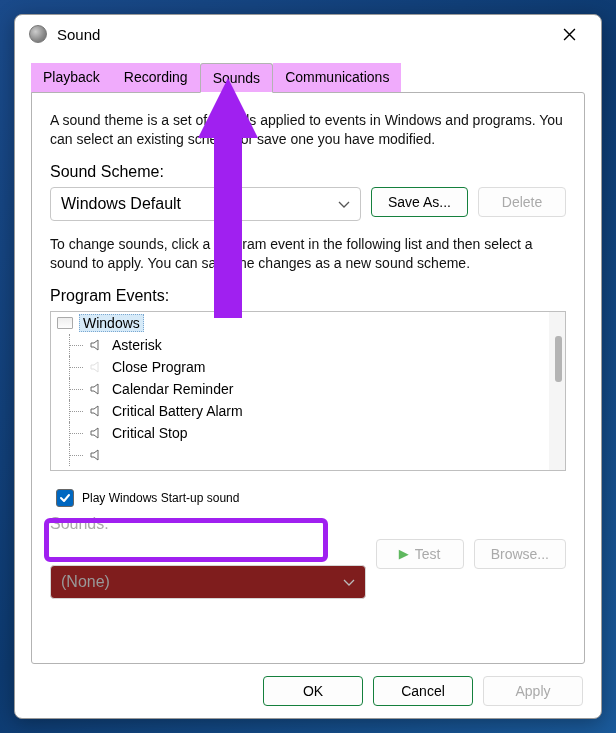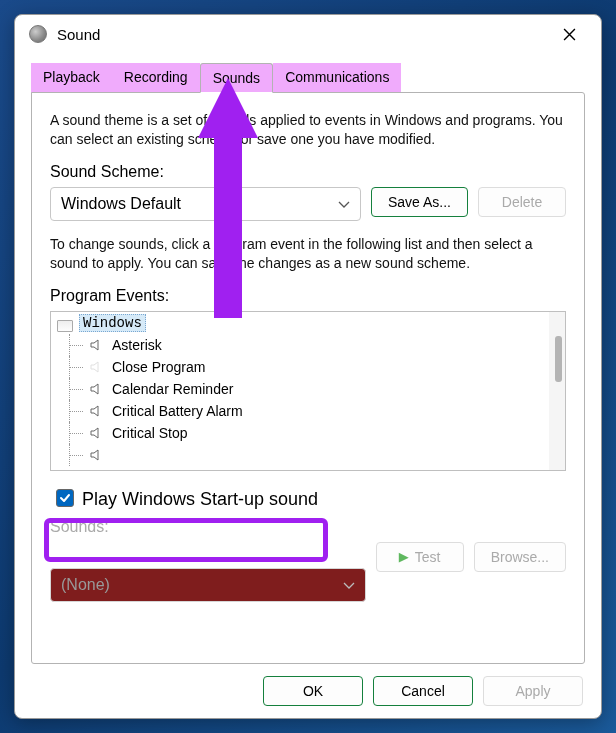--- a/index.html
+++ b/index.html
@@ -149,25 +149,24 @@
       position: absolute;
       right: 3px;
       top: 24px;
       width: 7px;
       height: 46px;
       background: #b4b4b4;
       border-radius: 3px;
     }
     .list-root {
       display: flex;
-      align-items: flex-end;
+      align-items: center;
       padding: 2px 6px;
       font-size: 14px;
       gap: 6px;
-      font-family: Liberation Mono, monospace;
     }
     .list-root-label {
       background: #d6eaf8;
       border: 1px dotted #7aa7d0;
       padding: 0 3px;
     }
     .root-icon {
       width: 16px; height: 12px;
       background: linear-gradient(#eee,#fdfdfd);
       border: 1px solid #aaa;
@@ -200,23 +199,24 @@
       border-top: 1px dotted #999;
     }
     .speaker-icon {
       width: 15px;
       display: inline-flex;
       align-items: center;
       justify-content: center;
     }
     .checkbox-row {
       display: flex;
+      align-items: center;
       gap: 8px;
       padding: 8px 6px;
-      font-size: 18px;
+      font-size: 12px;
     }
     .cb {
       width: 18px; height: 18px;
       border: 1px solid #666;
       border-radius: 3px;
       background: #0067c0;
       display: flex;
       align-items: center;
       justify-content: center;
     }

